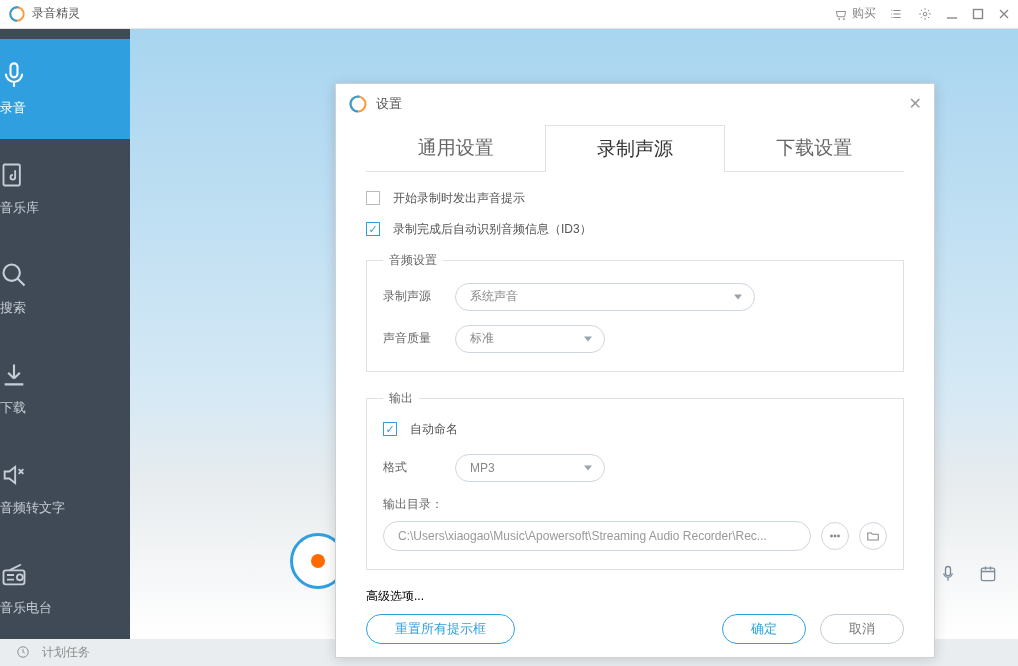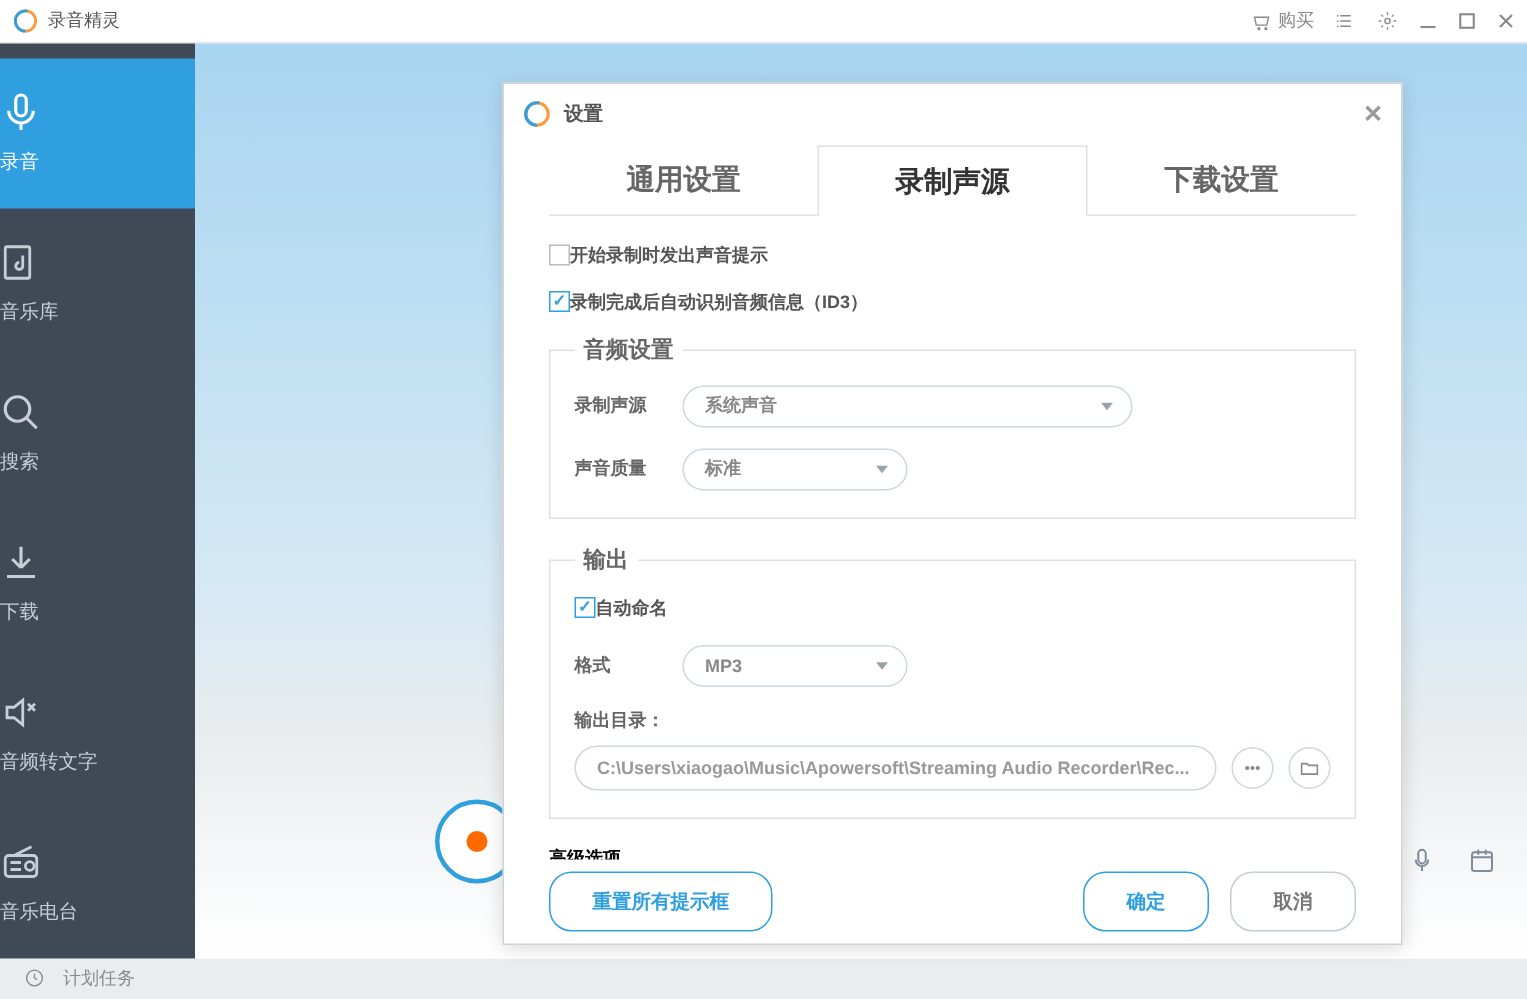--- a/index.html
+++ b/index.html
@@ -24,56 +24,56 @@
 .record-btn { position: absolute; left: 160px; bottom: 50px; width: 56px; height: 56px; border-radius: 50%; border: 3px solid #2f9fe0; background: #fff; display: flex; align-items: center; justify-content: center; cursor: pointer; }
 .record-btn .dot { width: 14px; height: 14px; border-radius: 50%; background: #ff6a00; }
 
 .bottom-icons { position: absolute; right: 20px; bottom: 55px; display: flex; gap: 20px; color: #7f8c99; }
 .bottom-icons svg { width: 20px; height: 20px; fill: none; stroke: #7f8c99; stroke-width: 1.6; cursor: pointer; }
 
 .footer { height: 28px; background: #e9edf0; display: flex; align-items: center; padding: 0 16px; font-size: 12px; color: #8a8a8a; gap: 12px; }
 .footer svg { width: 14px; height: 14px; stroke: #8a8a8a; fill: none; stroke-width: 1.6; }
 
 
-.dialog { position: absolute; left: 205px; top: 26px; width: 600px; height: 575px; background: #fff; border: 1px solid #d0d0d0; box-shadow: 0 2px 12px rgba(0,0,0,.15); display: flex; flex-direction: column; z-index: 10; font-weight: bold; }
+.dialog { position: absolute; left: 205px; top: 54px; width: 600px; height: 575px; background: #fff; border: 1px solid #d0d0d0; box-shadow: 0 2px 12px rgba(0,0,0,.15); display: flex; flex-direction: column; z-index: 10; }
 .dlg-head { height: 40px; display: flex; align-items: center; padding: 0 12px; font-size: 13px; color: #555; }
 .dlg-head .logo { width: 20px; height: 20px; margin-right: 8px; }
 .dlg-head .close { margin-left: auto; color: #999; font-size: 16px; cursor: pointer; }
 
 .tabs { display: flex; border-bottom: 1px solid #e0e0e0; margin: 0 30px; }
 .tab { flex: 1; text-align: center; padding: 10px 0; font-size: 19px; color: #666; cursor: pointer; border: 1px solid transparent; border-bottom: none; }
 .tab.active { color: #333; border-color: #e0e0e0; background: #fff; position: relative; top: 1px; }
 
 .dlg-body { flex: 1; padding: 18px 30px 0 30px; font-size: 12px; color: #555; overflow: hidden; }
 
-.check-row { display: flex; align-items: center; gap: 0; margin-bottom: 14px; }
+.check-row { display: flex; align-items: center; gap: 13px; margin-bottom: 14px; }
 .chk { width: 14px; height: 14px; border: 1px solid #bbb; display: inline-flex; align-items: center; justify-content: center; background: #fff; cursor: pointer; }
 .chk.checked { border-color: #2f9fe0; color: #2f9fe0; }
 .chk.checked::after { content: "✓"; font-size: 11px; line-height: 1; }
 
 fieldset.group { border: 1px solid #e0e0e0; padding: 14px 16px 18px 16px; margin-bottom: 18px; }
-fieldset.group legend { padding: 0 6px; color: #666; font-size: 15px; }
+fieldset.group legend { padding: 0 6px; color: #666; font-size: 12px; }
 
 .field-row { display: flex; align-items: center; gap: 16px; margin-bottom: 14px; }
 .field-row:last-child { margin-bottom: 0; }
 .field-label { width: 56px; color: #666; }
 .select { height: 28px; border: 1px solid #cfd6dc; border-radius: 14px; padding: 0 30px 0 14px; display: flex; align-items: center; color: #888; position: relative; background: #fff; cursor: pointer; min-width: 150px; }
 .select.wide { min-width: 300px; }
 .select::after { content: ""; position: absolute; right: 12px; top: 50%; width: 0; height: 0; border-left: 4px solid transparent; border-right: 4px solid transparent; border-top: 5px solid #9aa3ab; transform: translateY(-50%); }
 
 .path-row { display: flex; align-items: center; gap: 10px; margin-top: 8px; }
 .path-input { flex: 1; height: 30px; border: 1px solid #cfd6dc; border-radius: 15px; padding: 0 14px; color: #999; display: flex; align-items: center; overflow: hidden; white-space: nowrap; text-overflow: ellipsis; }
 .icon-btn { width: 28px; height: 28px; border: 1px solid #cfd6dc; border-radius: 50%; display: flex; align-items: center; justify-content: center; cursor: pointer; color: #888; }
 .icon-btn svg { width: 14px; height: 14px; fill: none; stroke: #888; stroke-width: 1.8; }
 
 .adv { color: #000000; cursor: pointer; margin-top: 10px; }
 
 .dlg-foot { height: 56px; display: flex; align-items: center; padding: 0 30px; gap: 12px; }
 .dlg-foot .right { margin-left: auto; display: flex; gap: 14px; }
-.btn { height: 40px; border-radius: 15px; border: 1px solid #2f9fe0; padding: 0 28px; display: flex; align-items: center; color: #2f9fe0; background: #fff; cursor: pointer; font-size: 13px; }
+.btn { height: 30px; border-radius: 15px; border: 1px solid #2f9fe0; padding: 0 28px; display: flex; align-items: center; color: #2f9fe0; background: #fff; cursor: pointer; font-size: 13px; }
 .btn.grey { border-color: #c5ccd2; color: #777; }
 
 .logo-svg { display: block; }
 </style>
 </head>
 <body>
 
 <div class="app">
 
   <div class="titlebar">

